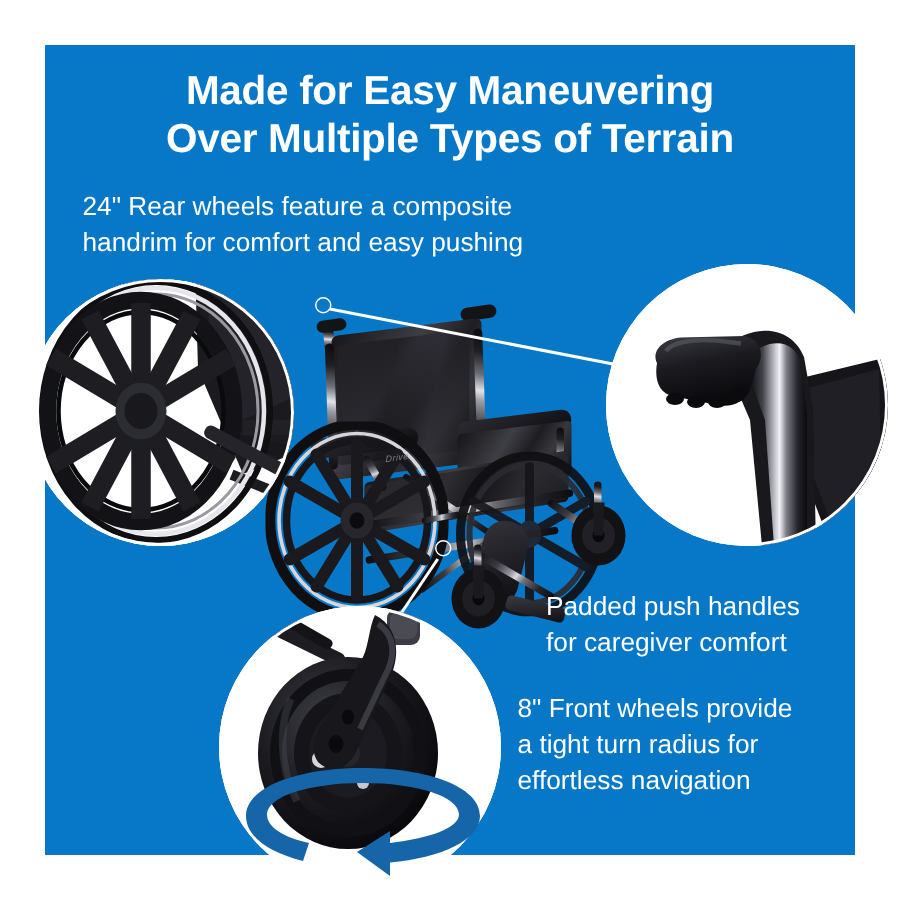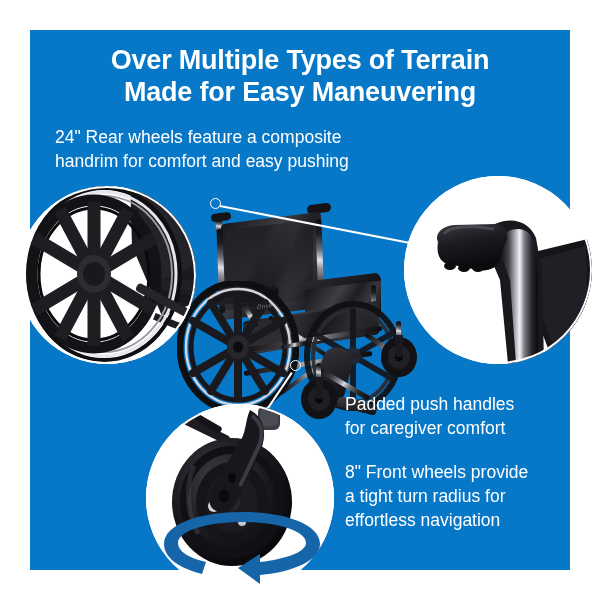--- a/index.html
+++ b/index.html
@@ -14,21 +14,21 @@
 
   
   .headline{position:absolute;left:30px;top:44px;width:540px;
             text-align:center;color:#ffffff;font-weight:bold;
             font-size:27px;line-height:32px;letter-spacing:-0.2px;}
 
   
   .copy{position:absolute;color:#ffffff;font-size:17.5px;line-height:24px;
         font-weight:400;white-space:pre-line;}
   #copy-rear{left:55px;top:125px;}
-  #copy-handles{left:345px;top:392px;}
+  #copy-handles{left:364px;top:392px;}
   #copy-front{left:345px;top:460px;}
 
   
   .conn{position:absolute;background:#ffffff;transform-origin:0 50%;height:1.6px;}
   .node{position:absolute;width:11px;height:11px;border-radius:50%;
         border:1.8px solid #ffffff;background:transparent;box-sizing:border-box;}
 
   
   .inset{position:absolute;border-radius:50%;overflow:hidden;background:#ffffff;}
   .insetring{position:absolute;border-radius:50%;border:2px solid #ffffff;
@@ -303,22 +303,22 @@
   </div>
 
   <svg id="rot-arrow" viewBox="0 0 178 74">
     <path d="M12 34 C12 14 48 2 90 2 C132 2 168 14 168 34 C168 50 142 62 108 65
              L108 74 L86 58 L108 44 L108 52 C134 49 154 42 154 33
              C154 21 126 12 90 12 C54 12 26 21 26 33 C26 41 36 48 54 52
              L50 64 C26 58 12 47 12 34 Z" fill="#1565a8"></path>
   </svg>
 
   <div class="headline">
+    <div>Made for Easy Maneuvering</div>
     <div>Over Multiple Types of Terrain</div>
-    <div>Made for Easy Maneuvering</div>
   </div>
 
   <div class="copy" id="copy-rear">24" Rear wheels feature a composite
 handrim for comfort and easy pushing</div>
 
   <div class="copy" id="copy-handles">Padded push handles
 for caregiver comfort</div>
 
   <div class="copy" id="copy-front">8" Front wheels provide
 a tight turn radius for

